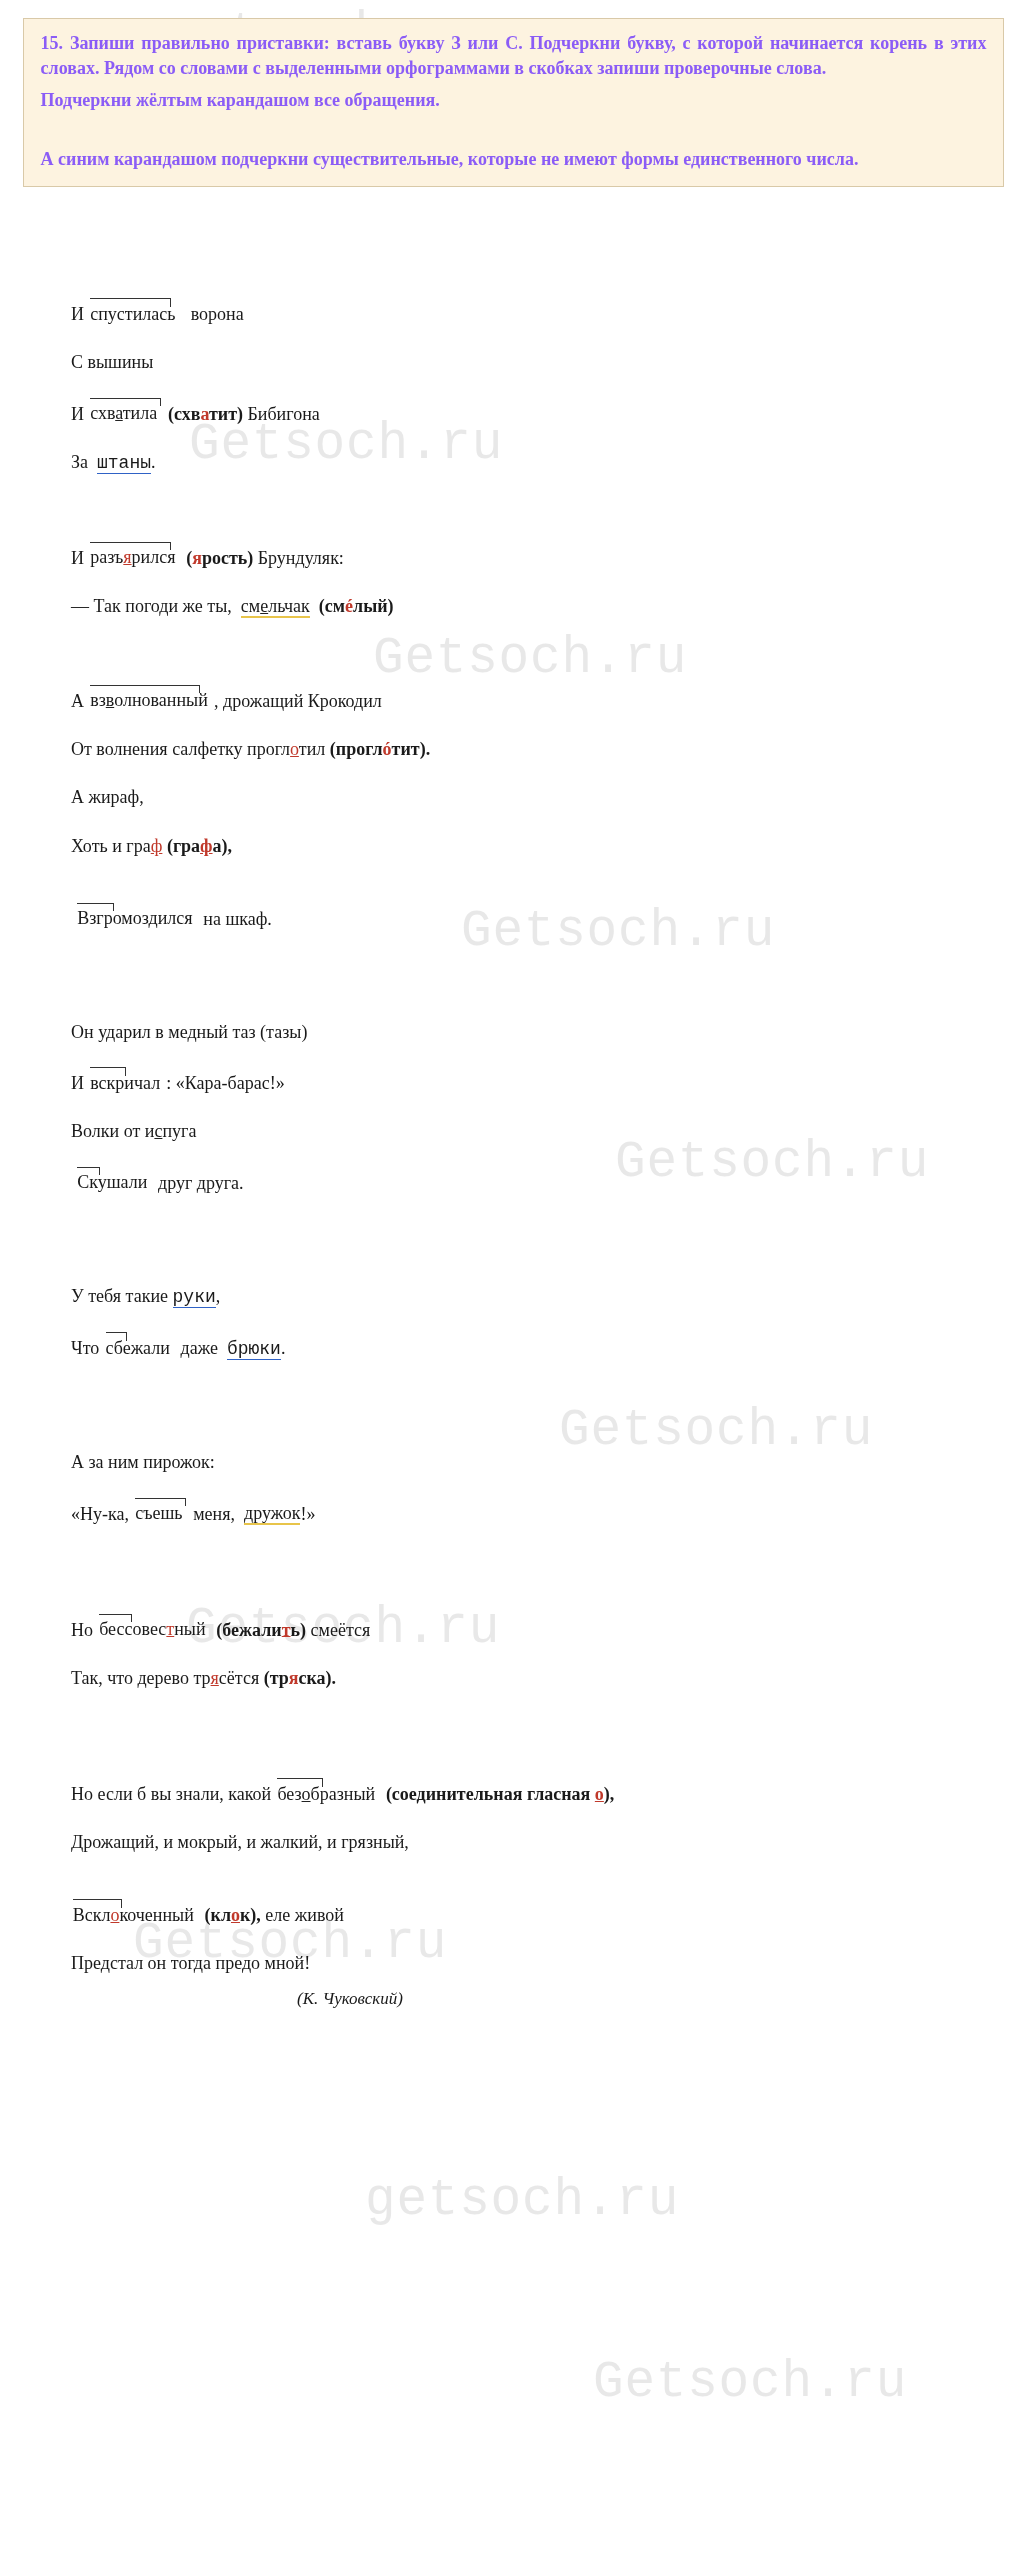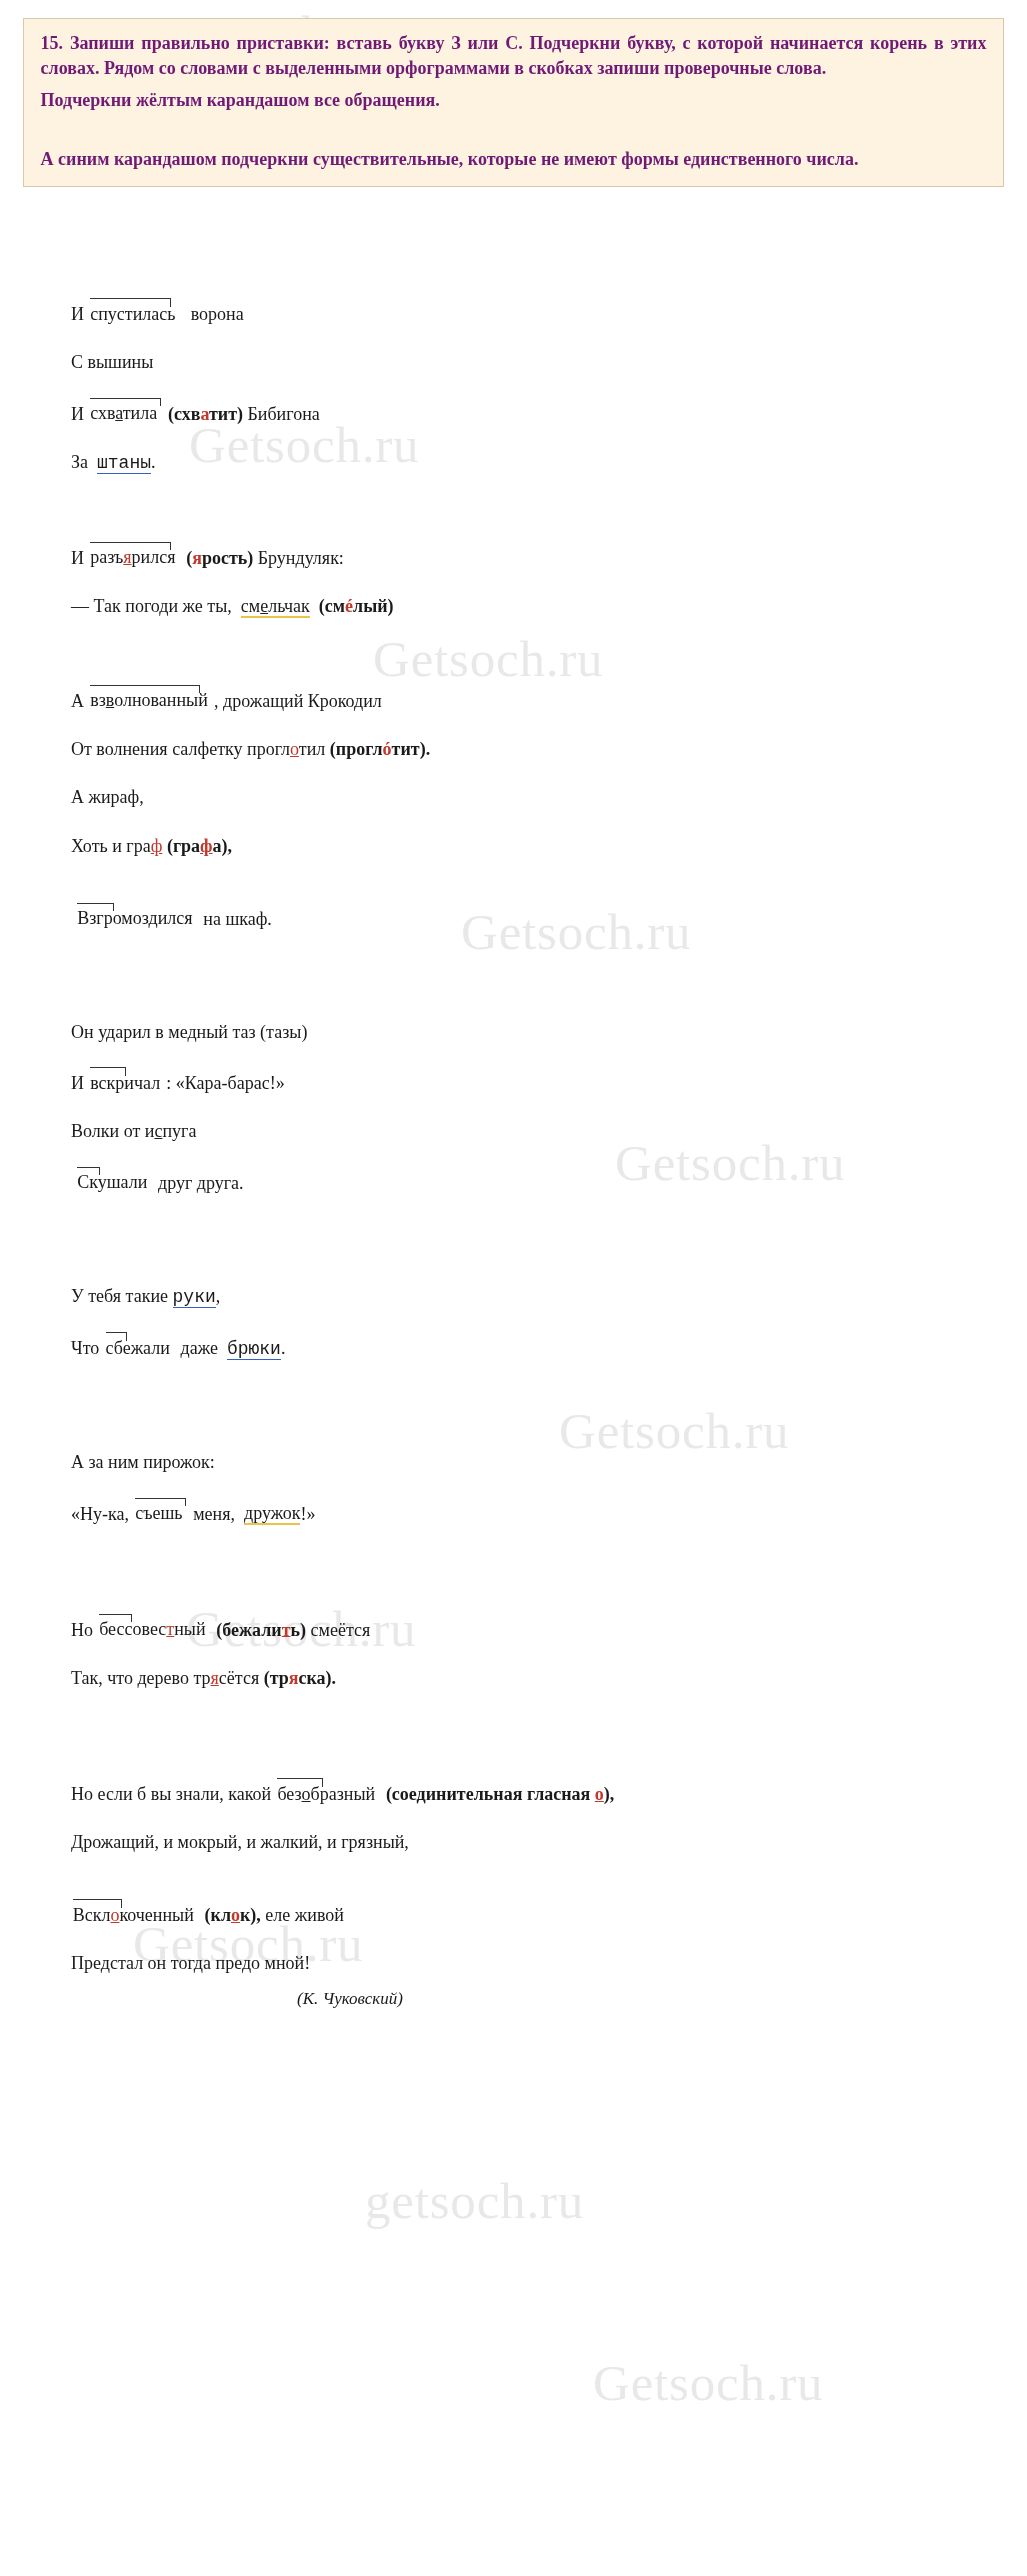--- a/index.html
+++ b/index.html
@@ -18,21 +18,21 @@
     position: relative;
     width: 1028px;
     min-height: 2576px;
     box-sizing: border-box;
     overflow: hidden;
   }
 
   
   .wm {
     position: absolute;
-    font-family: Liberation Serif, serif;
+    font-family: Liberation Mono, monospace;
     font-size: 51px;
     color: rgba(120,120,120,0.17);
     letter-spacing: 0.8px;
     white-space: nowrap;
     pointer-events: none;
     user-select: none;
     z-index: 5;
   }
 
   
@@ -46,21 +46,21 @@
     background: #fdf3e0;
     padding: 11.6px 16.6px 13.3px 16.6px;
     z-index: 10;
   }
   .task-box p {
     margin: 0 0 6.6px 0;
     font-size: 18px;
     font-weight: bold;
     line-height: 1.42;
     text-align: justify;
-    color: #701a75;
+    color: #8b5cf6;
   }
   .task-box p:last-child { margin-bottom: 0; margin-top: 33px; }
   .task-num { font-weight: bold; }
 
   
   .content {
     position: absolute;
     left: 23px;
     top: 298px;
     width: 981px;

